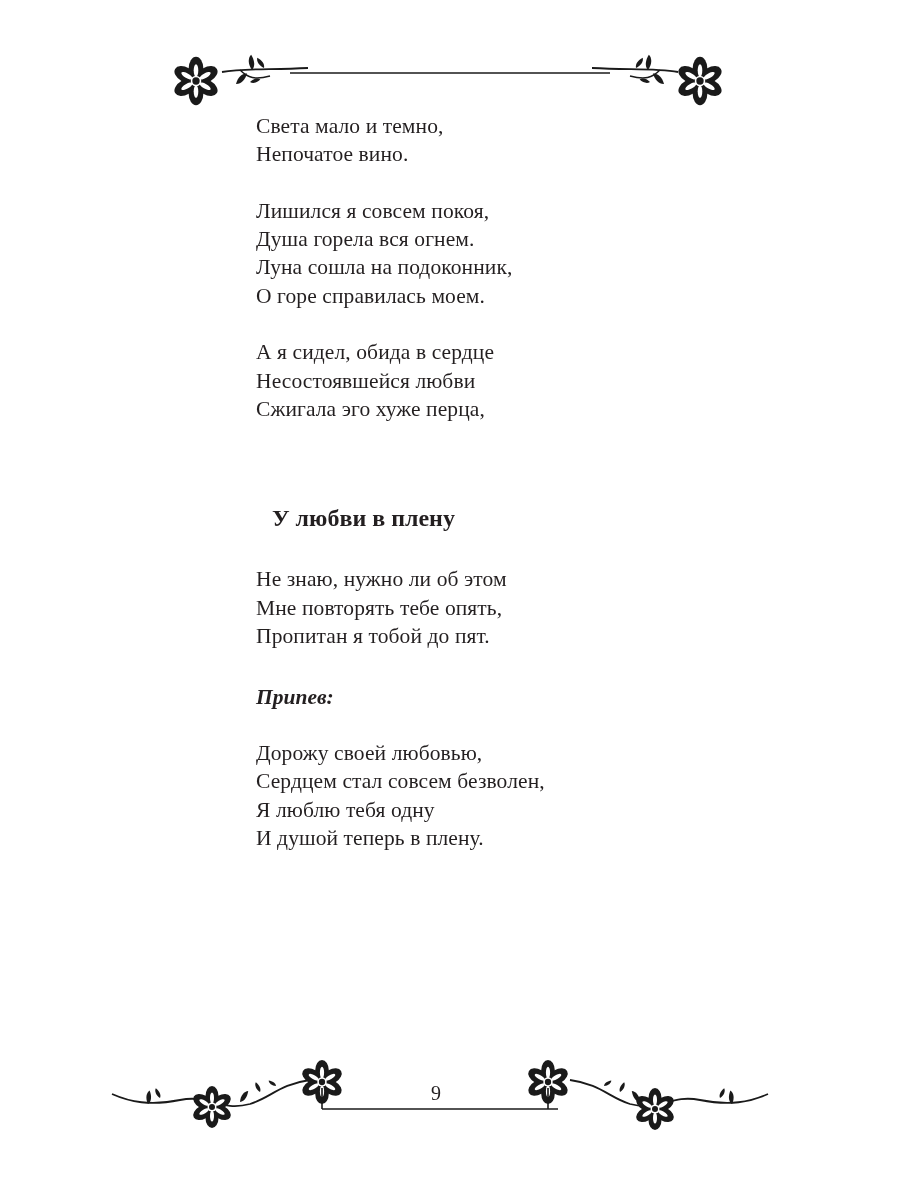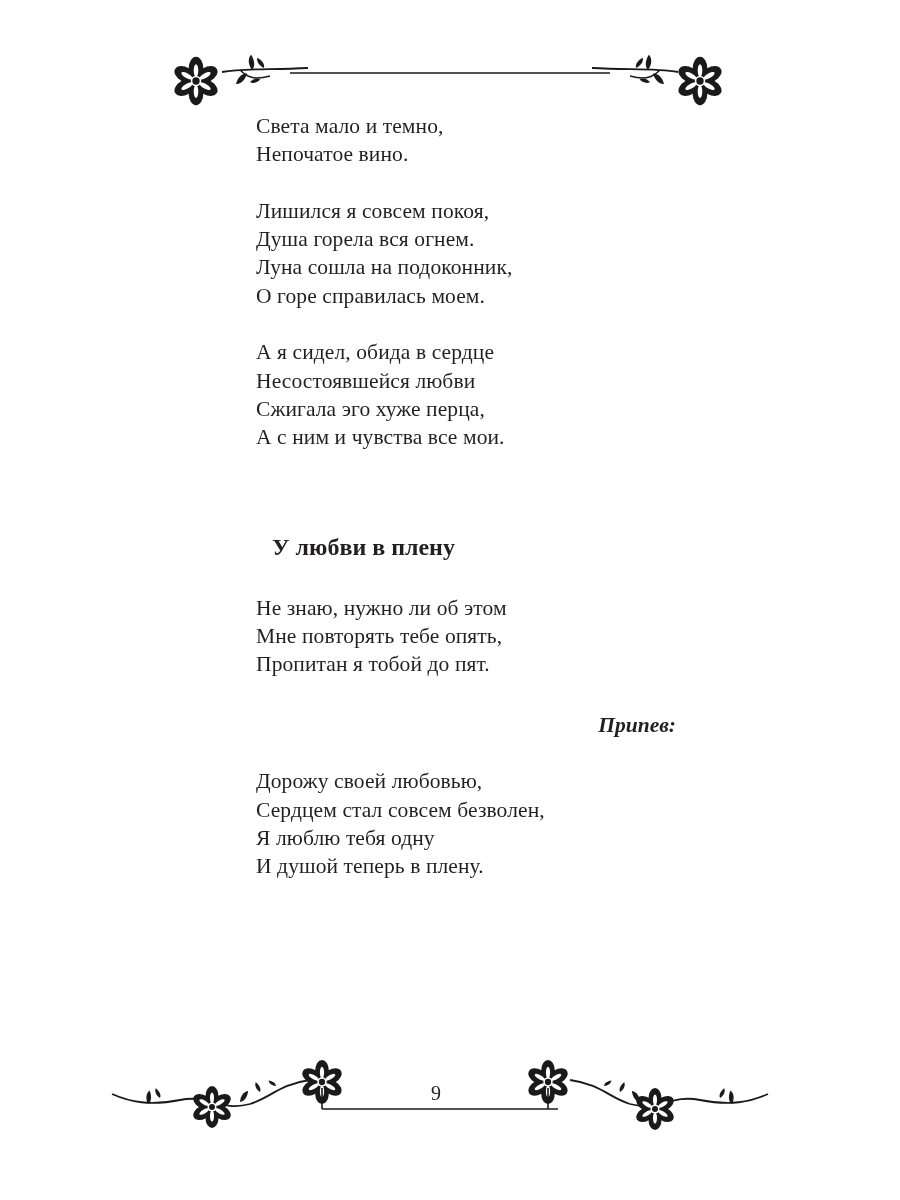--- a/index.html
+++ b/index.html
@@ -74,32 +74,31 @@
     <div class="stanza">
       <div class="line">Лишился я совсем покоя,</div>
       <div class="line">Душа горела вся огнем.</div>
       <div class="line">Луна сошла на подоконник,</div>
       <div class="line">О горе справилась моем.</div>
     </div>
     <div class="stanza">
       <div class="line">А я сидел, обида в сердце</div>
       <div class="line">Несостоявшейся любви</div>
       <div class="line">Сжигала эго хуже перца,</div>
-      <div class="line">А с ним и чувства все мои.</div>
     </div>
 
     <h2 class="title" style="margin-top:80px; margin-bottom:32px;">У любви в плену</h2>
 
     <div class="stanza" style="margin-bottom:33px;">
       <div class="line">Не знаю, нужно ли об этом</div>
       <div class="line">Мне повторять тебе опять,</div>
       <div class="line">Пропитан я тобой до пят.</div>
     </div>
 
-    <div class="chorus" style="margin-bottom:28px;text-align:right;">Припев:</div>
+    <div class="chorus" style="margin-bottom:28px;">Припев:</div>
 
     <div class="stanza">
       <div class="line">Дорожу своей любовью,</div>
       <div class="line">Сердцем стал совсем безволен,</div>
       <div class="line">Я люблю тебя одну</div>
       <div class="line">И душой теперь в плену.</div>
     </div>
   </div>
 
   <svg class="orn" style="left:110px; top:1052px;" width="660" height="84" viewBox="0 0 660 84">

